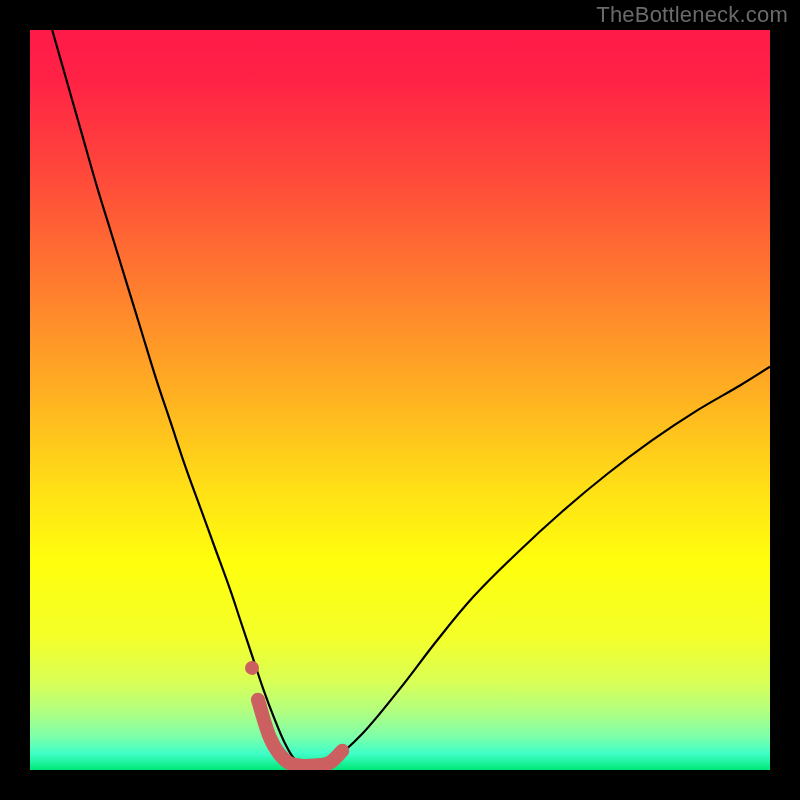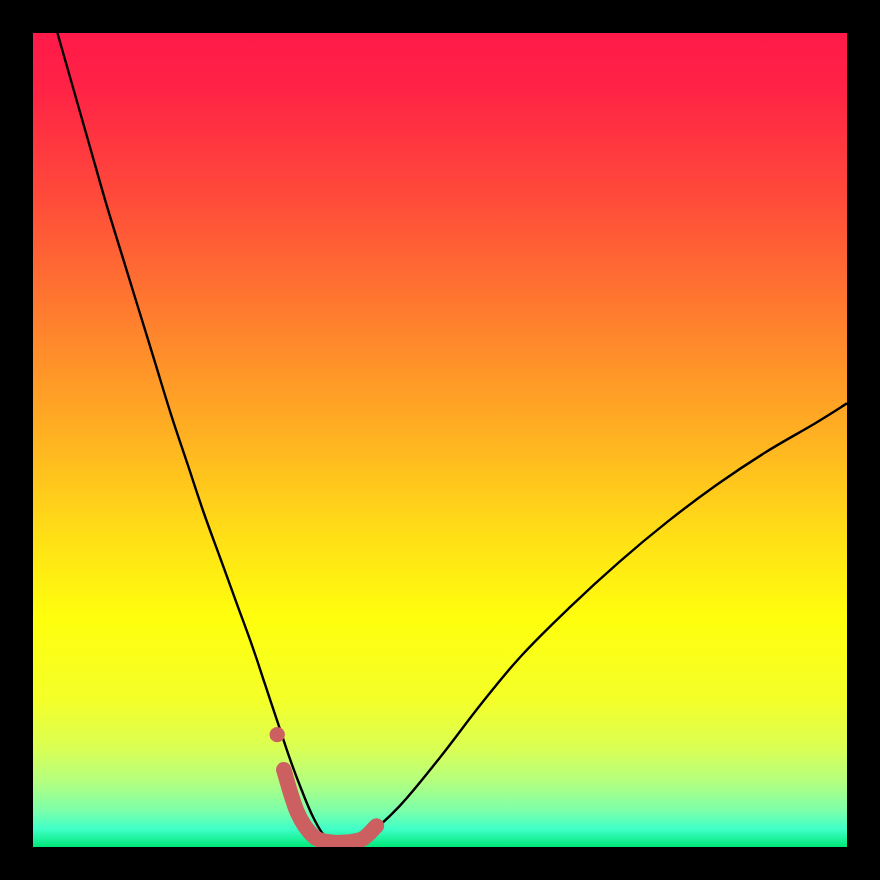--- a/index.html
+++ b/index.html
@@ -31,20 +31,21 @@
     font-size: 22px;
     font-weight: 400;
     letter-spacing: 0.2px;
   }
   svg { display: block; }
 </style>
 </head>
 <body>
 
 <div class="frame">
+  <div class="watermark">TheBottleneck.com</div>
 
   <div class="plot-area" style="left: 30px; top: 30px; width: 740px; height: 740px;">
     <svg width="740" height="740" viewBox="0 0 740 740">
         <defs>
           <linearGradient id="bg-grad" x1="0" y1="0" x2="0" y2="1">
             <stop offset="0%" stop-color="#ff1a49"></stop>
             <stop offset="7.000000000000001%" stop-color="#ff2345"></stop>
             <stop offset="20%" stop-color="#ff4a3a"></stop>
             <stop offset="35%" stop-color="#ff7e2e"></stop>
             <stop offset="50%" stop-color="#ffb321"></stop>

